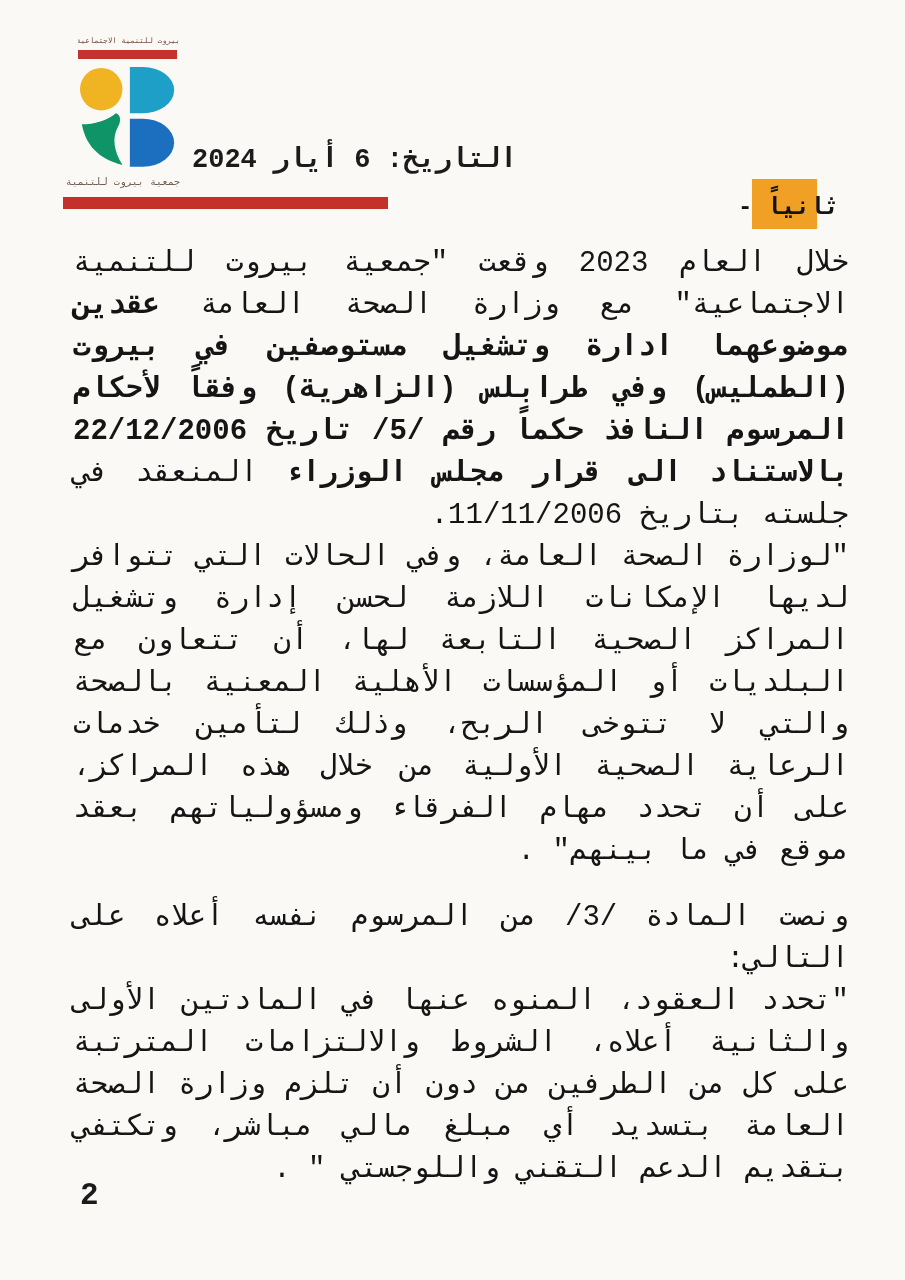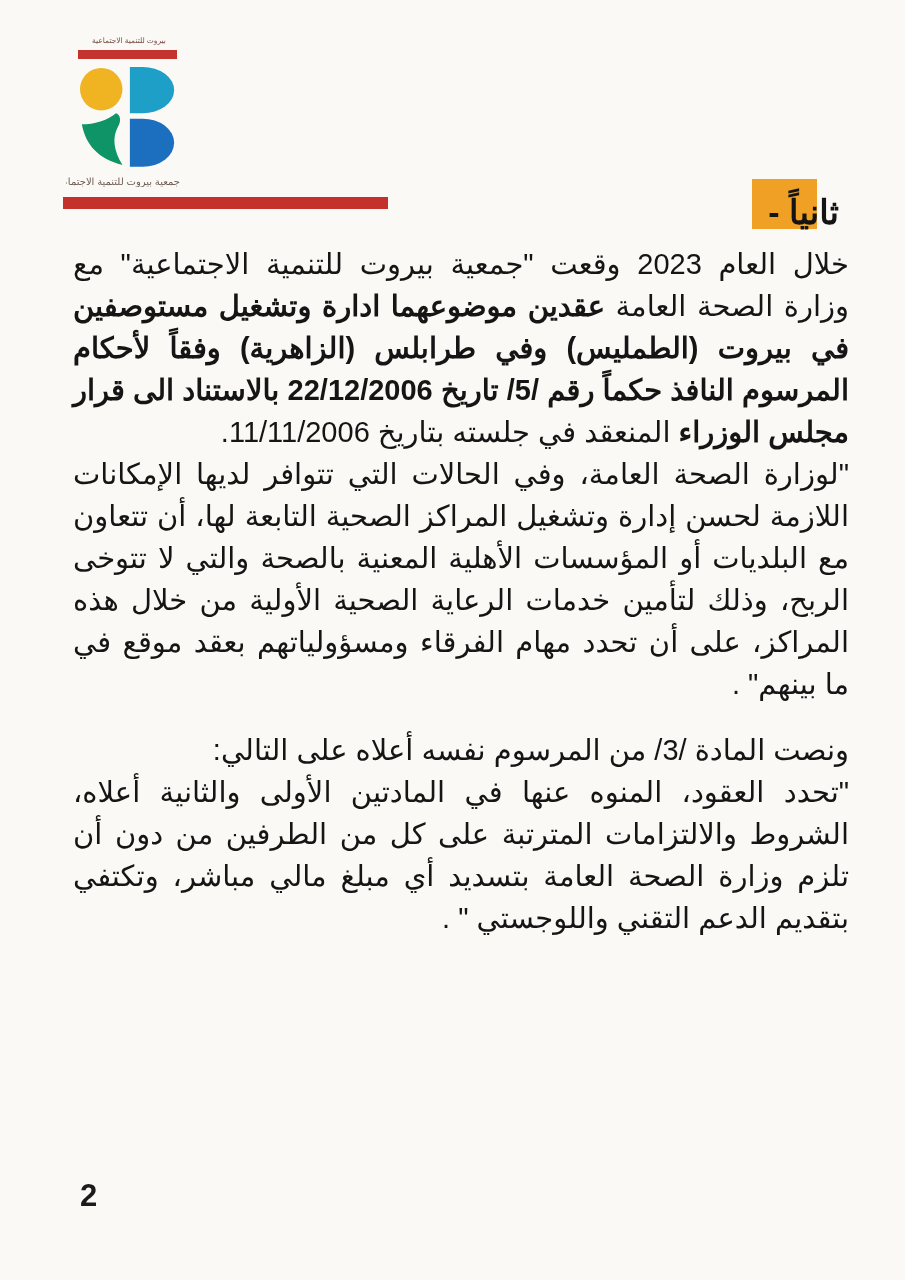--- a/index.html
+++ b/index.html
@@ -1,19 +1,19 @@
 <!DOCTYPE html>
 <html lang="ar"><head>
 <meta charset="utf-8">
 <style>
   html,body { margin:0; padding:0; background:#e8e8e8; }
   .page {
     position:relative; width:905px; height:1280px; margin:0 auto;
     background:#FAF9F6; overflow:hidden;
-    font-family:Liberation Sans, sans-serif; color:#161616;
+    font-family:Liberation Mono, monospace; color:#161616;
   }
   
   .logo { position:absolute; left:66px; top:36px; width:120px; }
   .logo-top-text {
     width:102px; margin:0 0 5px 12px; font-size:7.5px; color:#7A4B42;
     direction:rtl; white-space:nowrap; overflow:hidden; text-align:center; letter-spacing:.4px;
   }
   .logo-bar { width:99px; height:9px; margin-left:12px; }
   .logo-svg { display:block; margin:6px 0 0 14px; }
   .logo-bottom-text {
@@ -22,21 +22,21 @@
   }
   
   .date {
     position:absolute; left:192px; top:142px;
     font-size:27px; font-weight:600; direction:rtl; color:#1b1b1b;
   }
   .main-bar { position:absolute; left:63px; top:197px; width:325px; height:12px; }
   .hl-box { position:absolute; left:752px; top:179px; width:65px; height:50px; }
   .section-title {
     position:absolute; right:66px; top:192px; z-index:2;
-    font-size:34px; font-weight:800; direction:rtl; white-space:nowrap; color:#141414;
+    font-size:24px; font-weight:800; direction:rtl; white-space:nowrap; color:#141414;
   }
   
   .doc-body {
     position:absolute; top:243px; right:56px; width:776px;
     direction:rtl; text-align:justify; text-align-last:right;
     font-size:29px; line-height:42px; color:#151515;
   }
   .doc-body p { margin:0; }
   .doc-body p.gap { margin-top:24px; }
   .doc-body .bold { font-weight:700; }
@@ -56,20 +56,21 @@
     <div class="logo-bar" style="background: rgb(197, 51, 46);"></div>
     <svg class="logo-svg" width="96" height="102" viewBox="0 0 104 110">
       <circle cx="23" cy="26" r="23" fill="#F0B322"></circle>
       <path d="M54,2 H68 A34,25 0 0 1 68,52 H54 Z" fill="#1E9FC8"></path>
       <path d="M54,58 H68 A34,26 0 0 1 68,110 H54 Z" fill="#1C6FBE"></path>
       <path d="M2,64 C6,86 20,102 46,108 C36,92 35,78 41,67 C45,60 44,54 39,52 C30,60 15,64 2,64 Z" fill="#0E9467"></path>
     </svg>
     <div class="logo-bottom-text">جمعية بيروت للتنمية الاجتماعية</div>
   </div>
 
+  <div class="date">التاريخ: 6 أيار 2024</div>
 
   <div class="main-bar" style="background: rgb(196, 49, 43);"></div>
 
   <div class="hl-box" style="background: rgb(240, 161, 37);"></div>
   <div class="section-title">ثانياً -</div>
 
   <div class="doc-body">
       <p><span>خلال العام 2023 وقعت "جمعية بيروت للتنمية الاجتماعية" مع وزارة الصحة العامة </span><span class="bold">عقدين موضوعهما ادارة وتشغيل مستوصفين في بيروت (الطمليس) وفي طرابلس (الزاهرية) وفقاً لأحكام المرسوم النافذ حكماً رقم /5/ تاريخ 22/12/2006 بالاستناد الى قرار مجلس الوزراء</span><span> المنعقد في جلسته بتاريخ 11/11/2006.</span></p>
       <p><span>"لوزارة الصحة العامة، وفي الحالات التي تتوافر لديها الإمكانات اللازمة لحسن إدارة وتشغيل المراكز الصحية التابعة لها، أن تتعاون مع البلديات أو المؤسسات الأهلية المعنية بالصحة والتي لا تتوخى الربح، وذلك لتأمين خدمات الرعاية الصحية الأولية من خلال هذه المراكز، على أن تحدد مهام الفرقاء ومسؤولياتهم بعقد موقع في ما بينهم" .</span></p>
       <p class="gap"><span>ونصت المادة /3/ من المرسوم نفسه أعلاه على التالي:</span></p>

